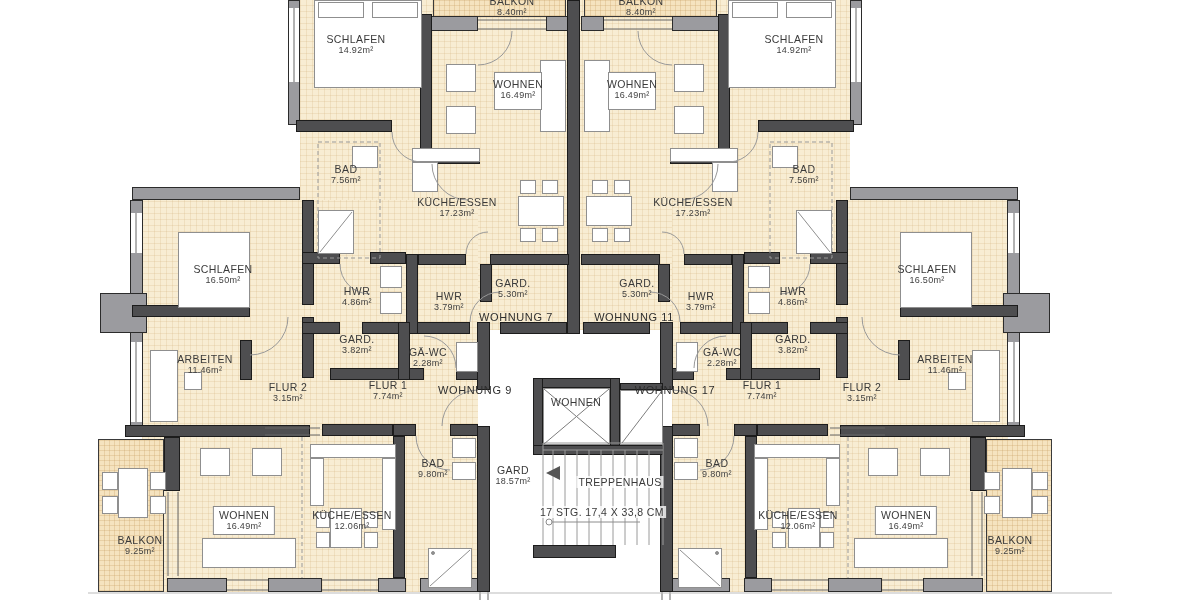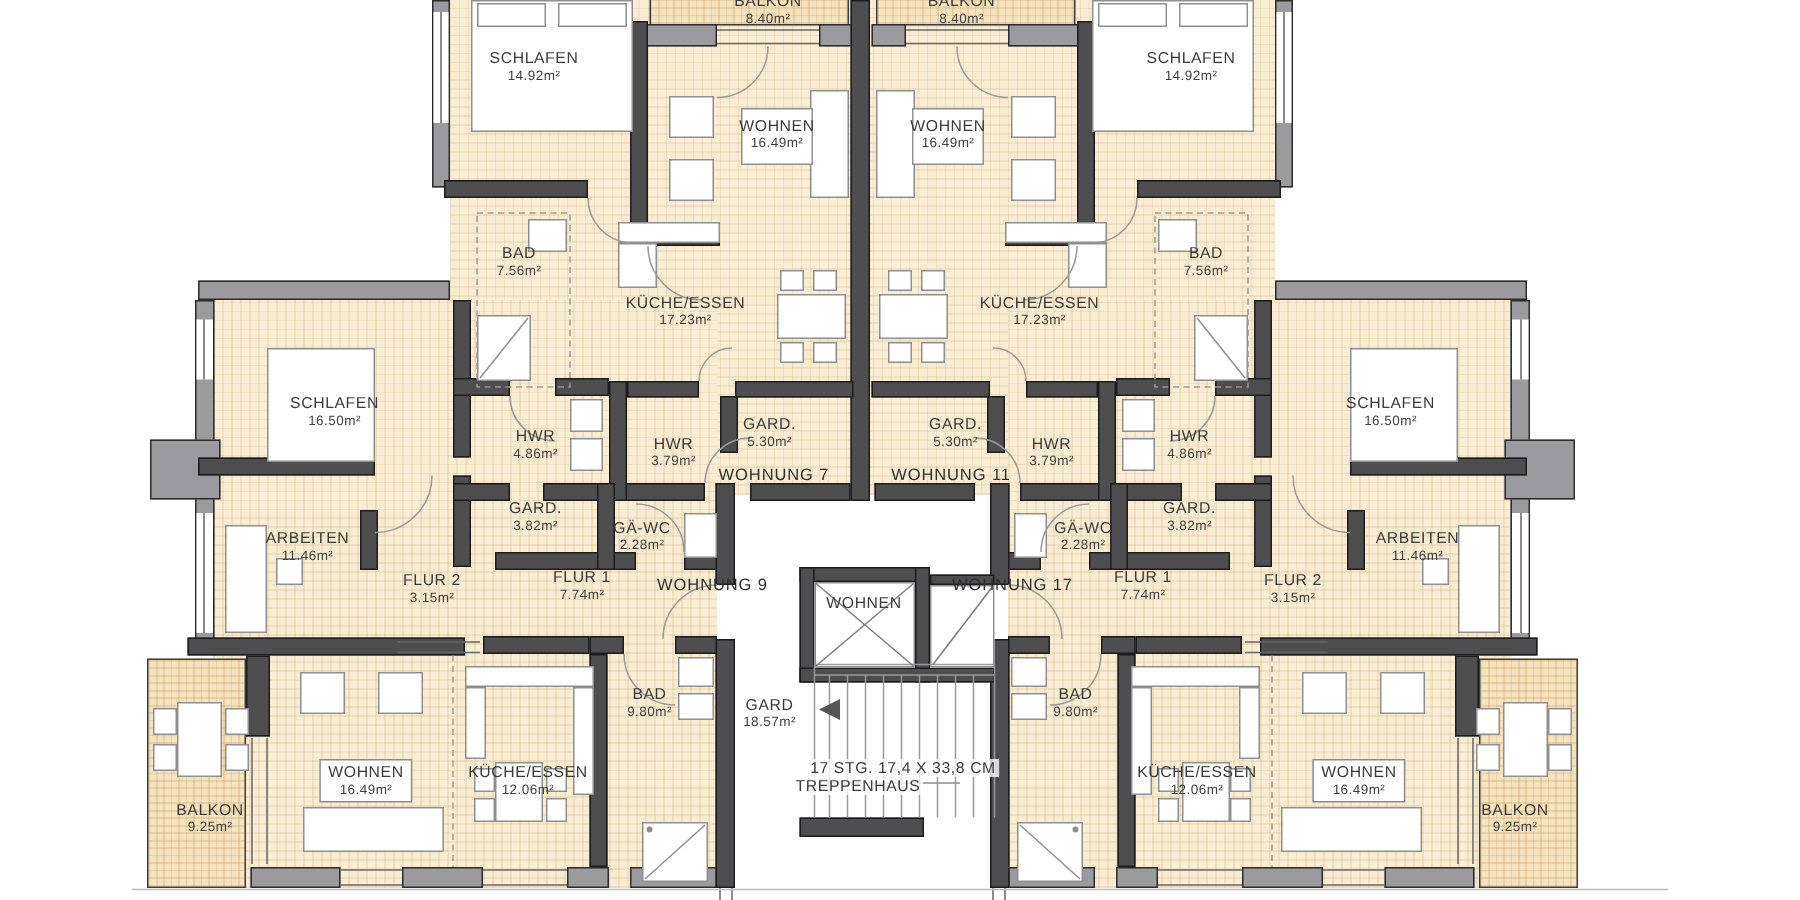--- a/index.html
+++ b/index.html
@@ -458,15 +458,15 @@
     </div>
     <div class="unit-label" style="left: 475px; top: 384px; text-align: right;">WOHNUNG 9</div>
     <div class="unit-label" style="left: 516px; top: 311px;">WOHNUNG 7</div>
     <div class="unit-label" style="left: 634px; top: 311px;">WOHNUNG 11</div>
     <div class="unit-label" style="left: 675px; top: 384px;">WOHNUNG 17</div>
     <div class="room-label" style="left: 513px; top: 464px;">
       <div>GARD</div>
       <div class="ar">18.57m²</div>
     </div>
     <div class="room-label" style="left: 576px; top: 396px;">WOHNEN</div>
-    <div class="room-label bg" style="left: 572px; top: 476px; margin-top: 42px;">TREPPENHAUS</div>
+    <div class="room-label bg" style="left: 620px; top: 476px;">TREPPENHAUS</div>
     <div class="room-label bg" style="left: 602px; top: 506px;">17 STG. 17,4 X 33,8 CM</div>
   </div>
 
 </body></html>

